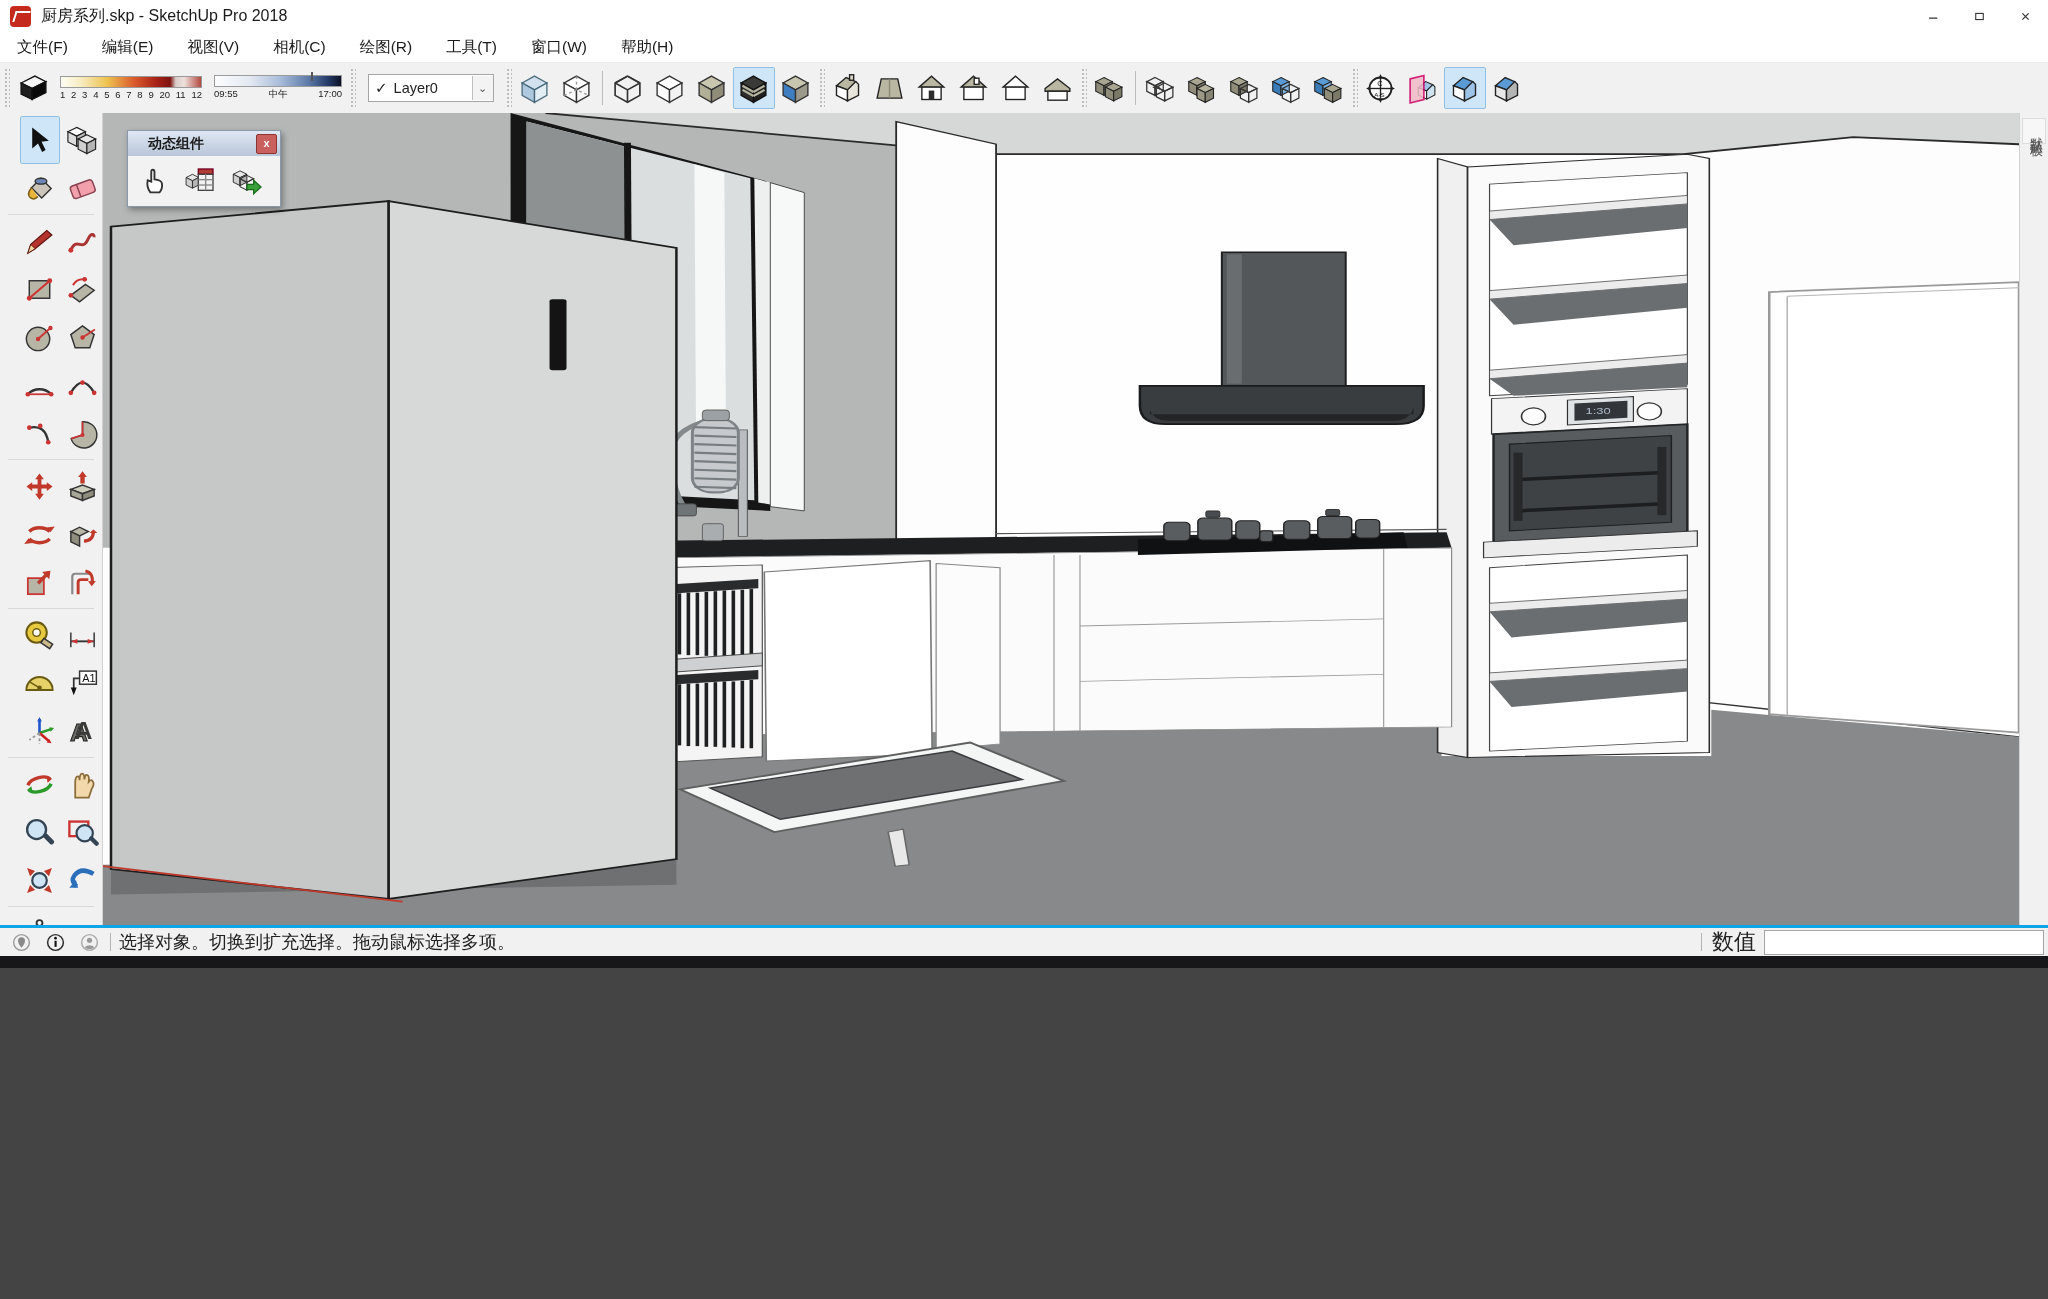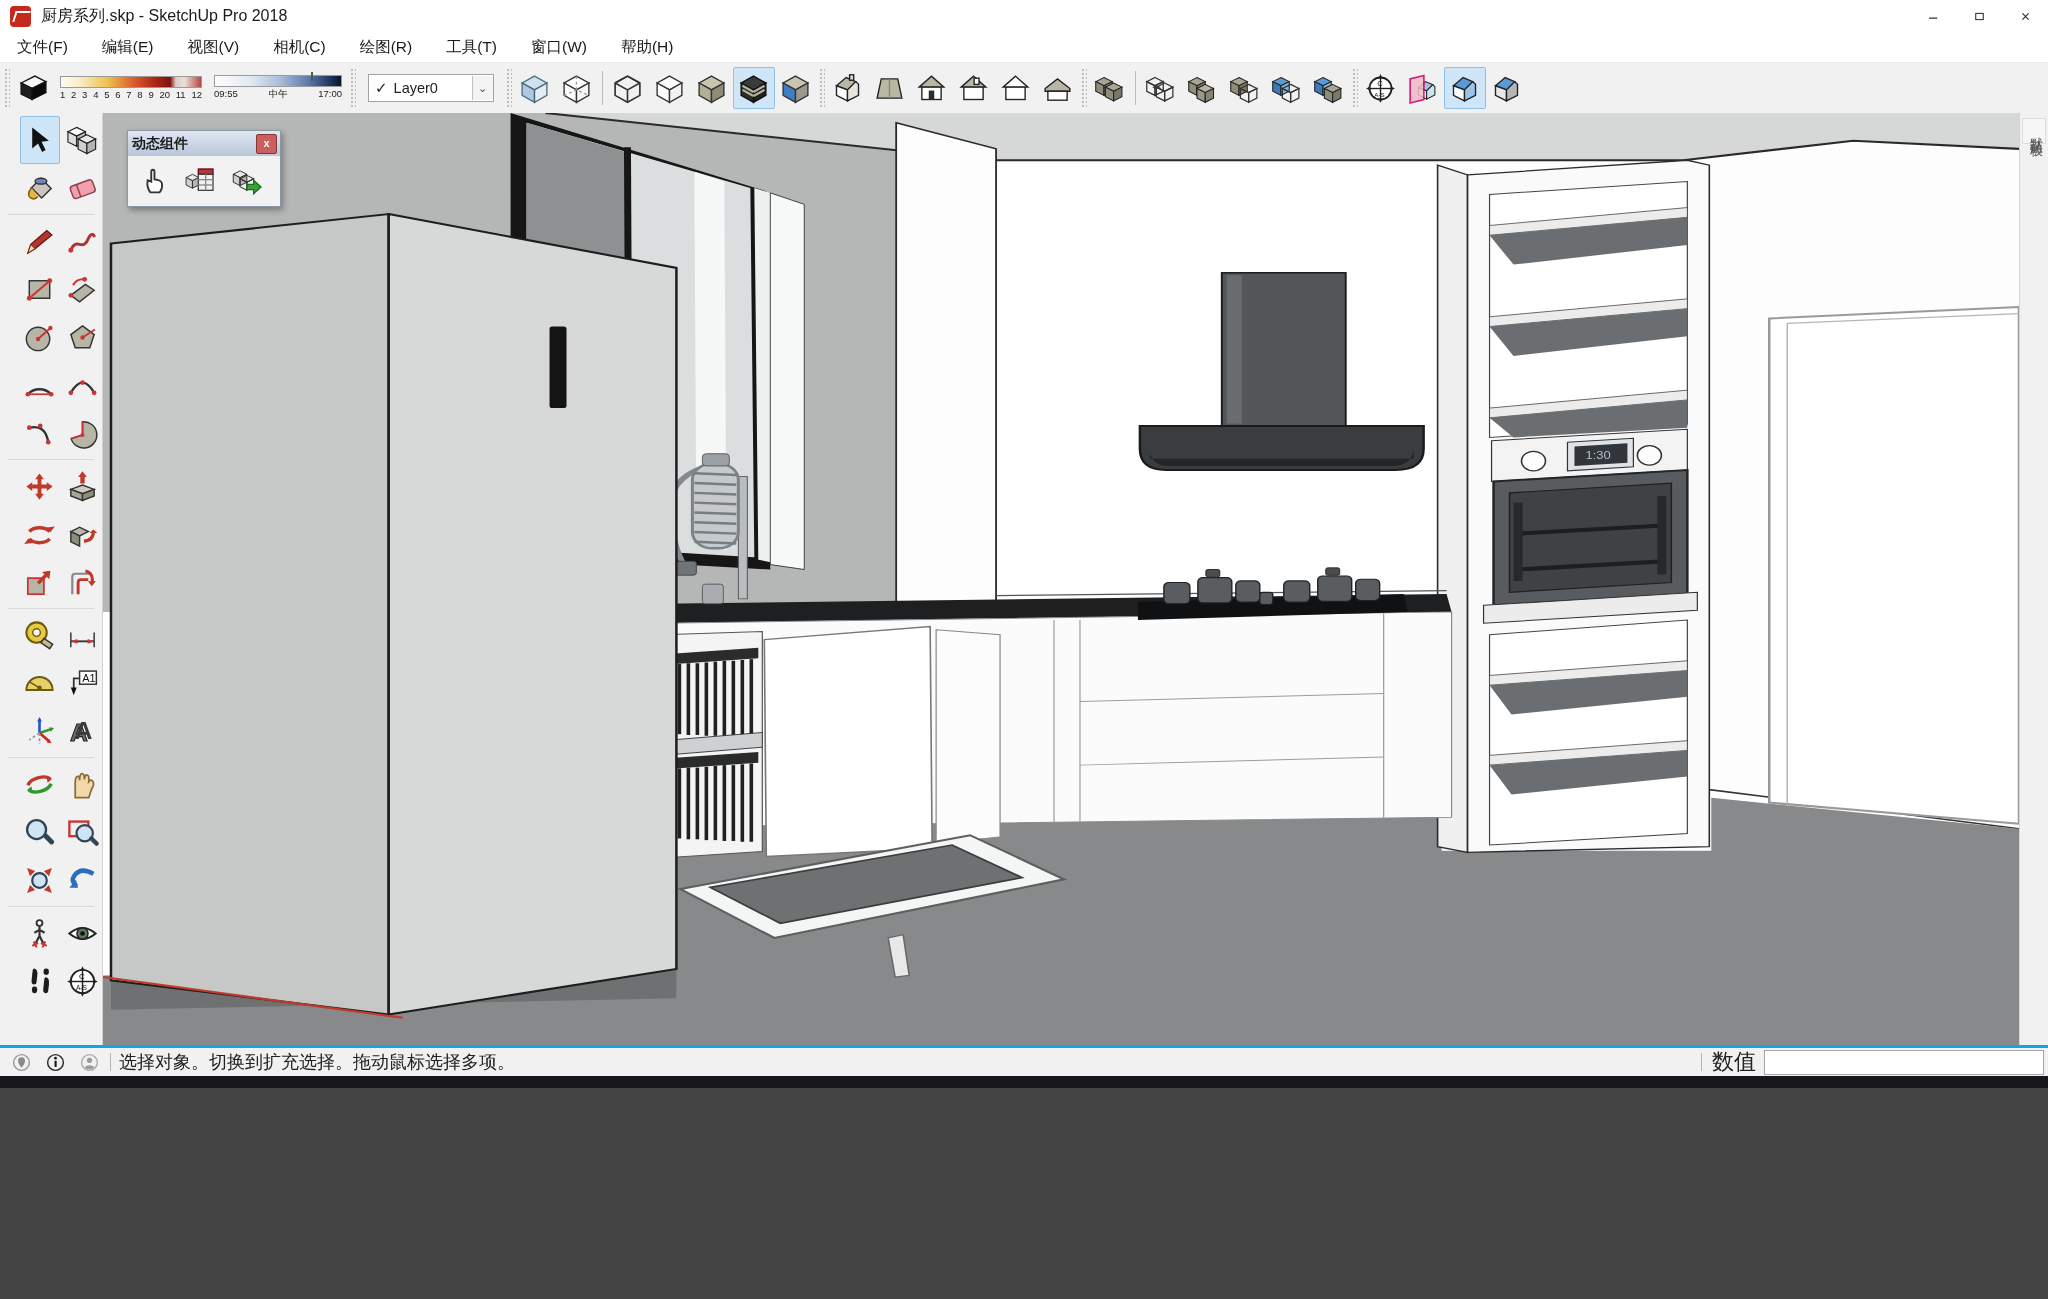--- a/index.html
+++ b/index.html
@@ -1,16 +1,16 @@
 <!DOCTYPE html>
 <html><head>
 <meta charset="utf-8">
 <style>
   html,body{margin:0;padding:0;background:#444;}
-  #app{position:relative;width:2048px;height:1088px;background:#d946ef;overflow:hidden;
+  #app{position:relative;width:2048px;height:968px;background:#d946ef;overflow:hidden;
        font-family:"Liberation Sans","DejaVu Sans",sans-serif;color:#111;}
   
   .titlebar{height:32px;background:#fff;display:flex;align-items:center;position:relative;}
   .logo{width:21px;height:21px;margin-left:10px;border-radius:4px;background:#c5281c;position:relative;flex:none;}
   .logo:after{content:"";position:absolute;left:4px;top:5px;width:13px;height:9px;
       border:2.5px solid #fff;border-right:none;border-bottom:none;transform:skewX(-18deg);}
   .title-text{margin-left:10px;font-size:16px;color:#1a1a1a;}
   .win-controls{position:absolute;right:0;top:0;height:32px;display:flex;}
   .win-btn{width:46px;height:32px;display:flex;align-items:center;justify-content:center;}
   .win-btn svg{width:13px;height:13px;}
@@ -39,21 +39,21 @@
   .palette{width:102px;background:#f1f1f1;border-right:1px solid #d2d2d2;padding-top:3px;flex:none;}
   .prow{display:flex;justify-content:center;gap:3px;padding-left:20px;}
   .pcell{width:44px;height:46px;display:flex;align-items:center;justify-content:center;border:1px solid transparent;border-radius:2px;}
   .pcell svg{width:35px;height:35px;}
   .pcell.active{background:#cfe6f8;border-color:#8fc0e8;}
   .psep{height:1px;background:#d8d8d8;margin:2px 8px;}
   .canvas{flex:1;position:relative;background:#fff;overflow:hidden;}
   .canvas svg.scene{display:block;width:100%;height:100%;}
   
   .float-panel{position:absolute;left:24px;top:17px;width:152px;background:#eef0f2;border:1px solid #8b98a8;box-shadow:2px 3px 6px rgba(0,0,0,.35);}
-  .fp-title{height:25px;background:linear-gradient(#dfe7f2,#b9c6d9);display:flex;align-items:center;font-size:14px;font-weight:bold;color:#1c1c1c;padding-left:4px;position:relative;}
+  .fp-title{height:25px;background:linear-gradient(#dfe7f2,#b9c6d9);display:flex;align-items:center;font-size:14px;font-weight:bold;color:#1c1c1c;padding-left:20px;position:relative;}
   .fp-close{position:absolute;right:3px;top:3px;width:19px;height:18px;background:#c9605e;border:1px solid #8d3432;color:#fff;font-size:11px;line-height:16px;text-align:center;border-radius:2px;}
   .fp-body{display:flex;align-items:center;gap:8px;padding:7px 8px;background:#f2f2f2;}
   .fp-btn{width:38px;height:36px;display:flex;align-items:center;justify-content:center;}
   .fp-btn svg{width:32px;height:32px;}
   
   .tray{width:28px;background:#f1f1f1;border-left:1px solid #d2d2d2;flex:none;position:relative;}
   .tray-tab{position:absolute;top:5px;left:2px;width:22px;padding:8px 0;background:#f7f7f7;border:1px solid #dcdcdc;
      writing-mode:vertical-rl;font-size:13px;color:#555;text-align:center;letter-spacing:2px;}
   
   .statusbar{position:absolute;left:0;right:0;bottom:12px;height:28px;background:#f1f1f1;border-top:3px solid #0ea5e9;display:flex;align-items:center;}

